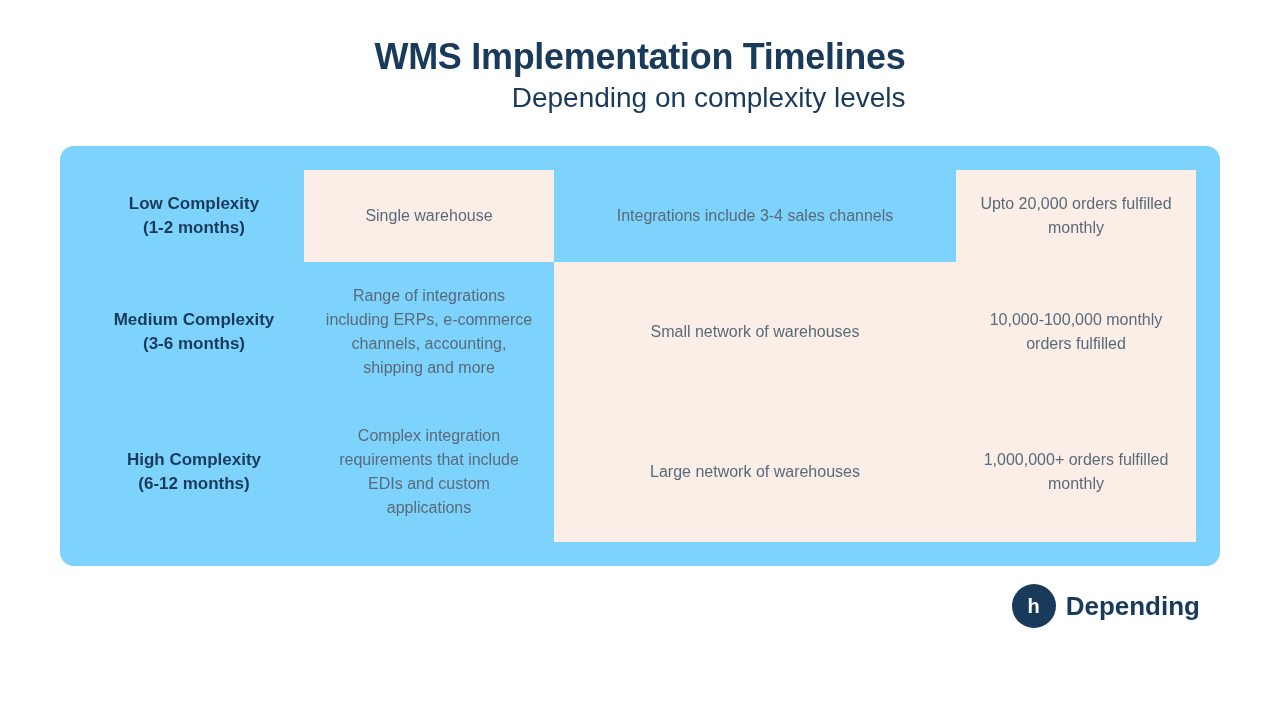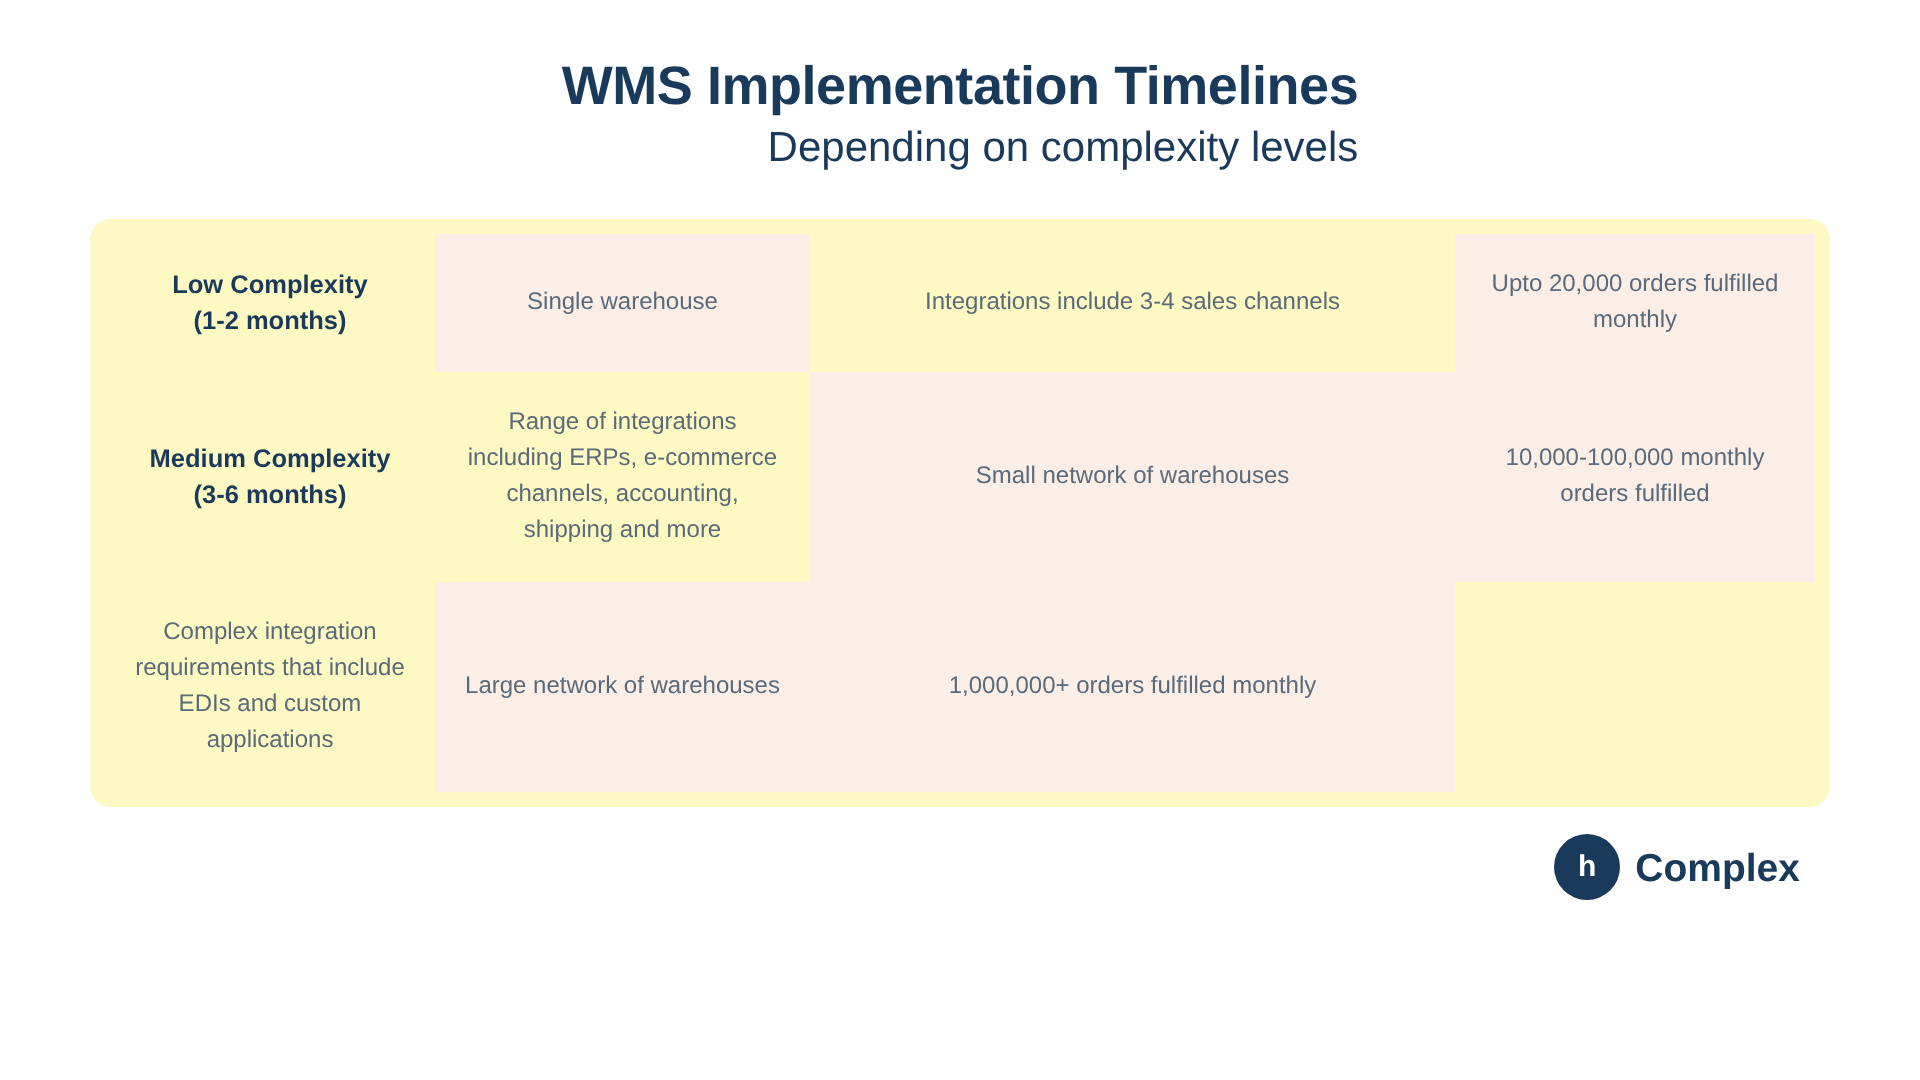--- a/index.html
+++ b/index.html
@@ -27,24 +27,24 @@
     }
     .subtitle {
       font-size: 28px;
       font-weight: 400;
       color: #1a3a5c;
       font-family: Liberation Sans, sans-serif;
       margin-top: 4px;
     }
     .table-wrapper {
       width: 100%;
-      background: #fef9c3;
+      background: #7dd3fc;
       border-radius: 14px;
       overflow: hidden;
-      padding: 10px;
+      padding: 24px;
     }
     .grid {
       display: grid;
       grid-template-columns: 220px 250px 1fr 240px;
       width: 100%;
     }
     .cell {
       padding: 22px 20px;
       display: flex;
       align-items: center;
@@ -139,32 +139,35 @@
       </div>
       <div class="cell row-2 col-integration">
         <span class="cell-text">Range of integrations including ERPs, e-commerce channels, accounting, shipping and more</span>
       </div>
       <div class="cell row-2 col-warehouse">
         <span class="cell-text">Small network of warehouses</span>
       </div>
       <div class="cell row-2 col-orders">
         <span class="cell-text">10,000-100,000 monthly orders fulfilled</span>
       </div>
+      <div class="cell row-3 col-complexity">
+        <span class="complexity-label">High Complexity<br>(6-12 months)</span>
+      </div>
       <div class="cell row-3 col-integration">
         <span class="cell-text">Complex integration requirements that include EDIs and custom applications</span>
       </div>
       <div class="cell row-3 col-warehouse">
         <span class="cell-text">Large network of warehouses</span>
       </div>
       <div class="cell row-3 col-orders">
         <span class="cell-text">1,000,000+ orders fulfilled monthly</span>
       </div>
     </div>
 </div>
 
 <div class="footer">
   <div class="brand">
     <div class="brand-logo">
       <span>h</span>
     </div>
-    <div class="brand-name">Complex</div>
+    <div class="brand-name">Depending</div>
   </div>
 </div>
 
 </body></html>

